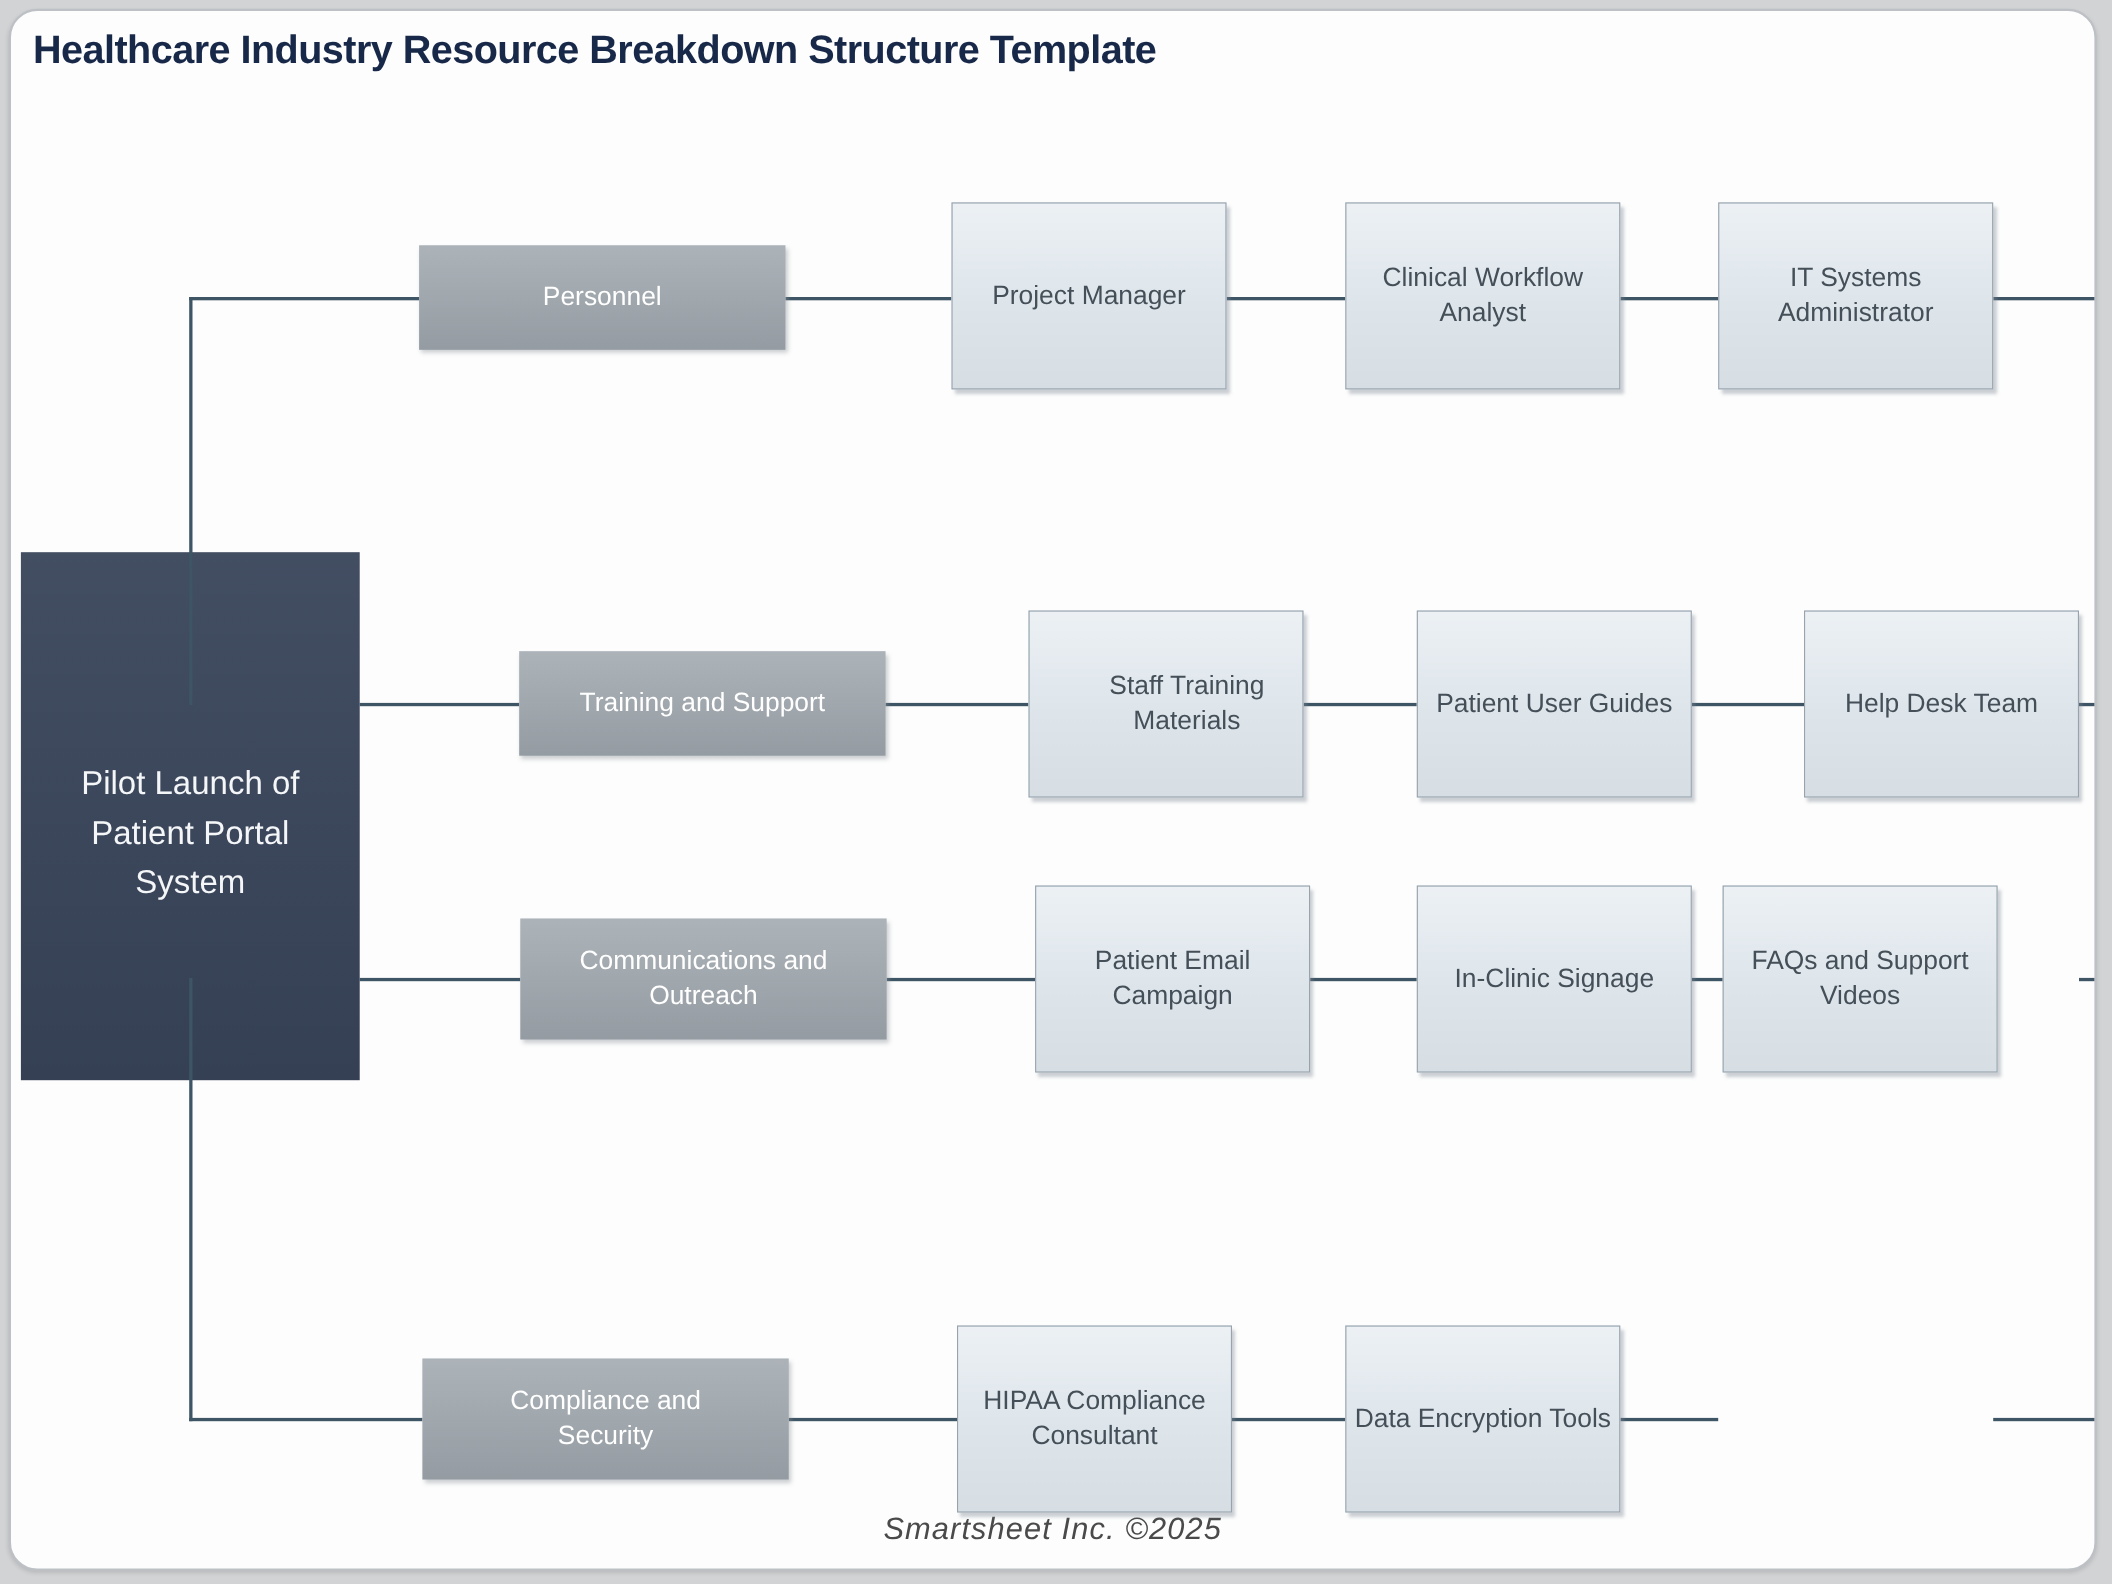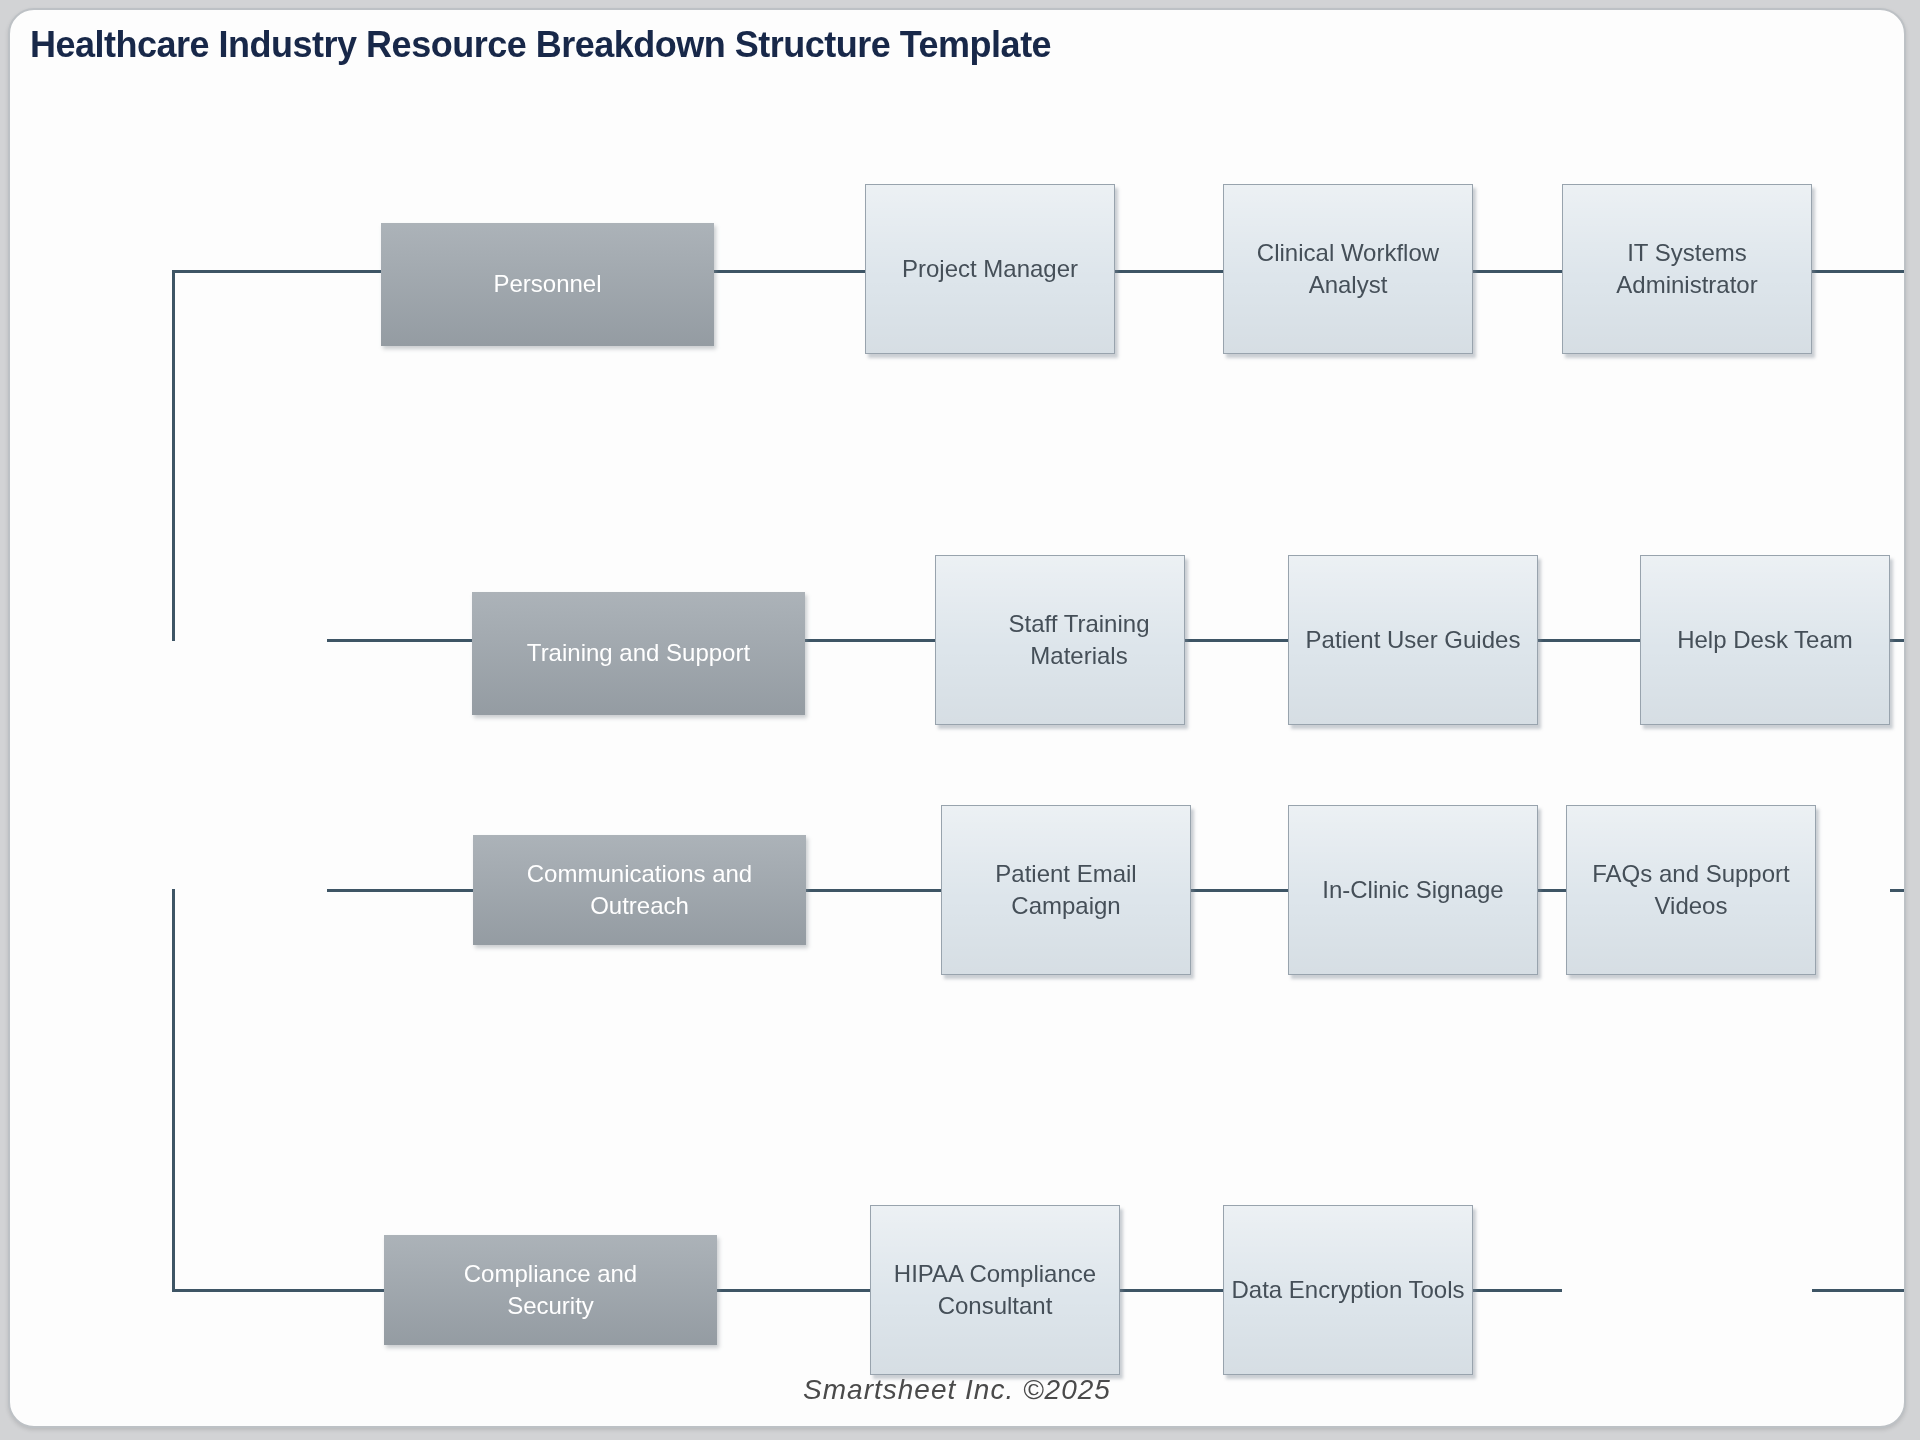--- a/index.html
+++ b/index.html
@@ -52,21 +52,21 @@
   .main-node .lbl { max-width: 250px; margin-top: 30px; }
   .cat-node {
     width: 333px;
     background-color: var(--category-fill, #9ca4ab);
     background-image: linear-gradient(180deg, rgba(255,255,255,0.16), rgba(0,0,0,0.05));
     color: var(--category-text, #ffffff);
     font-size: 24px;
     line-height: 1.35;
     box-shadow: 2px 3px 4px rgba(140,146,152,0.45);
   }
-  .cat-one { height: 123px; }
+  .cat-one { height: 95px; }
   .cat-two { height: 110px; }
   .child-node {
     width: 250px; height: 170px;
     background-color: var(--child-fill, #dde5eb);
     background-image: linear-gradient(180deg, rgba(255,255,255,0.45), rgba(255,255,255,0) 55%, rgba(0,0,0,0.03));
     border: 1px solid var(--child-border, #98a3ad);
     box-shadow: 3px 4px 3px rgba(125,136,148,0.4);
     color: var(--child-text, #454f58);
     font-size: 24px;
     line-height: 1.35;
@@ -124,20 +124,23 @@
   <div class="hline" style="left:1181px; top:879px; width:97px;"></div>
   <div class="hline" style="left:1528px; top:879px; width:102px;"></div>
   <div class="hline" style="left:1880px; top:879px; width:18px;"></div>
 
   <div class="hline" style="left:162px; top:1279px; width:212px;"></div>
   <div class="hline" style="left:707px; top:1279px; width:153px;"></div>
   <div class="hline" style="left:1110px; top:1279px; width:103px;"></div>
   <div class="hline" style="left:1463px; top:1279px; width:89px;"></div>
   <div class="hline" style="left:1802px; top:1279px; width:96px;"></div>
 
+  <div class="node main-node">
+    <div class="lbl">Pilot Launch of Patient Portal System</div>
+  </div>
 
   <div class="node cat-node cat-one" style="left:371px; top:213px;">
     <div>Personnel</div>
   </div>
   <div class="node cat-node cat-one" style="left:462px; top:582px;">
     <div>Training and Support</div>
   </div>
   <div class="node cat-node cat-two" style="left:463px; top:825px;">
     <div class="w260">Communications and Outreach</div>
   </div>

